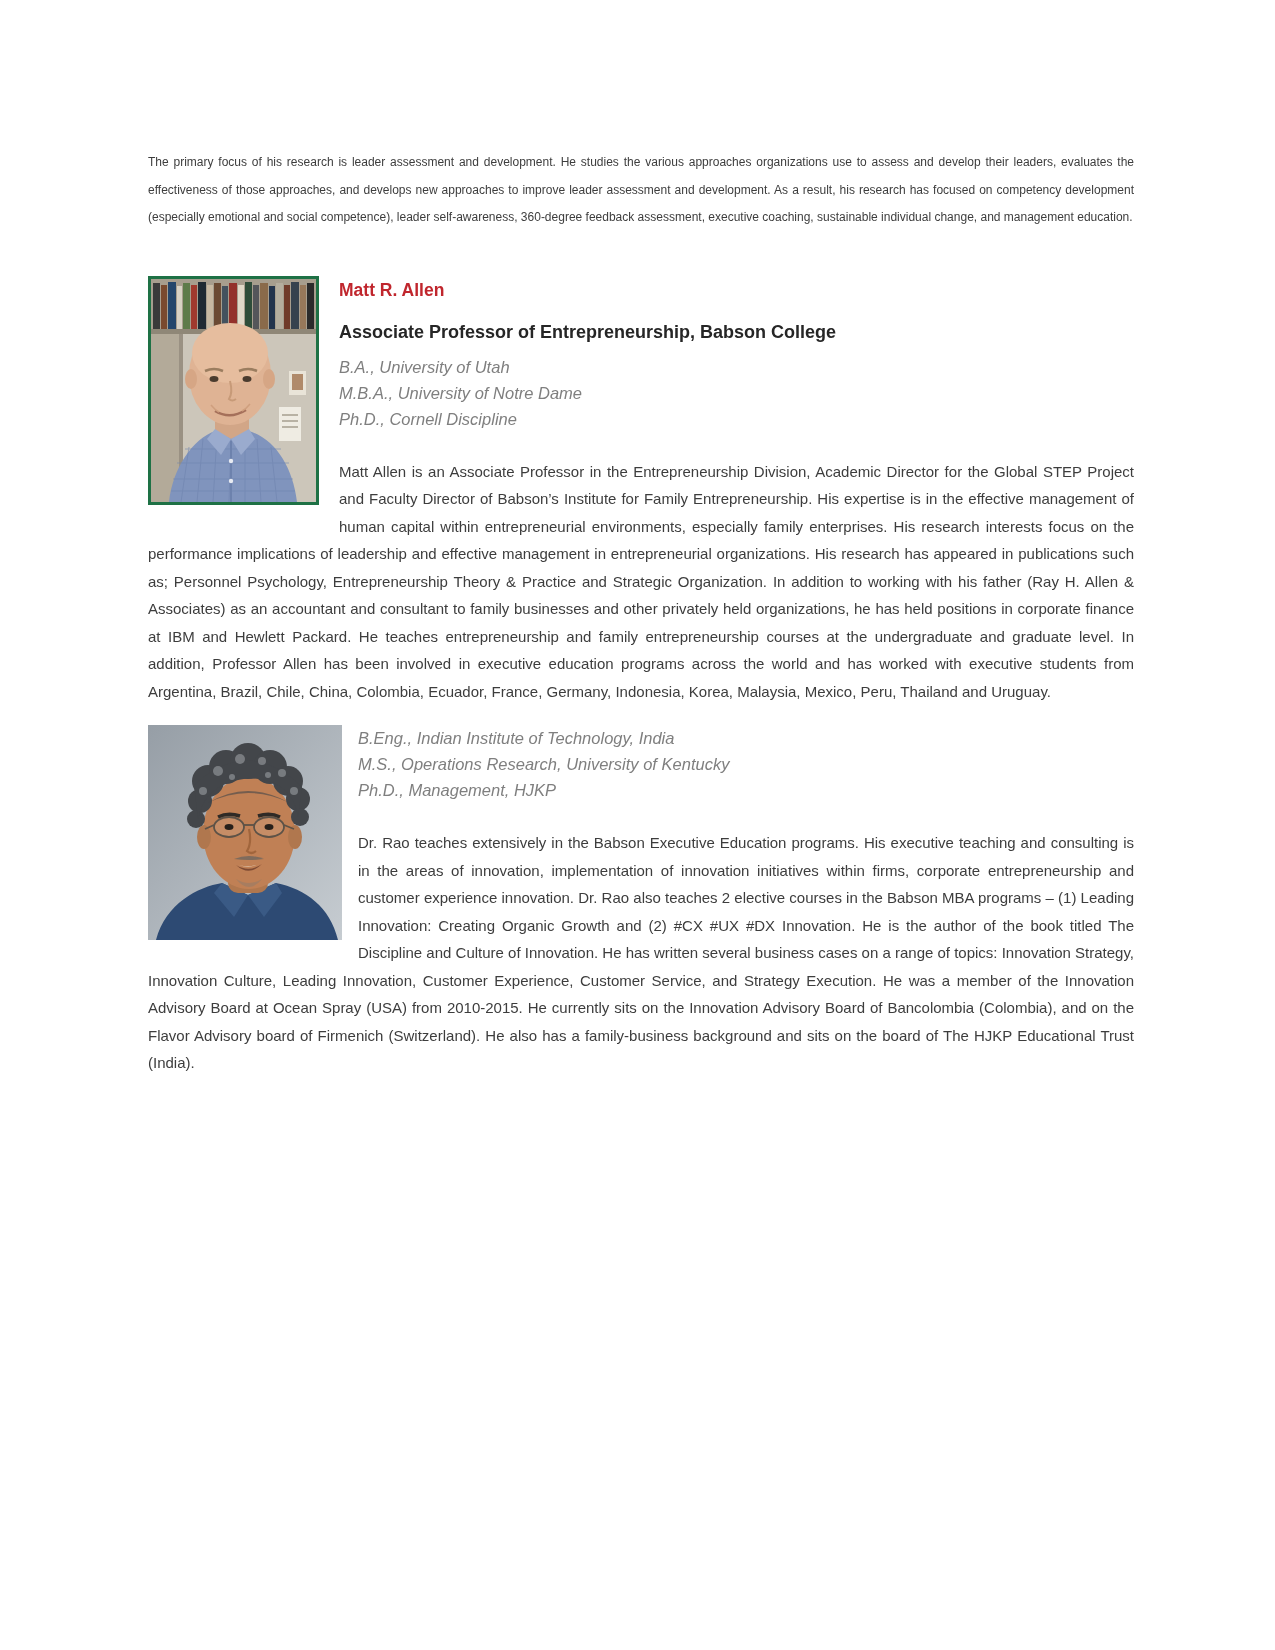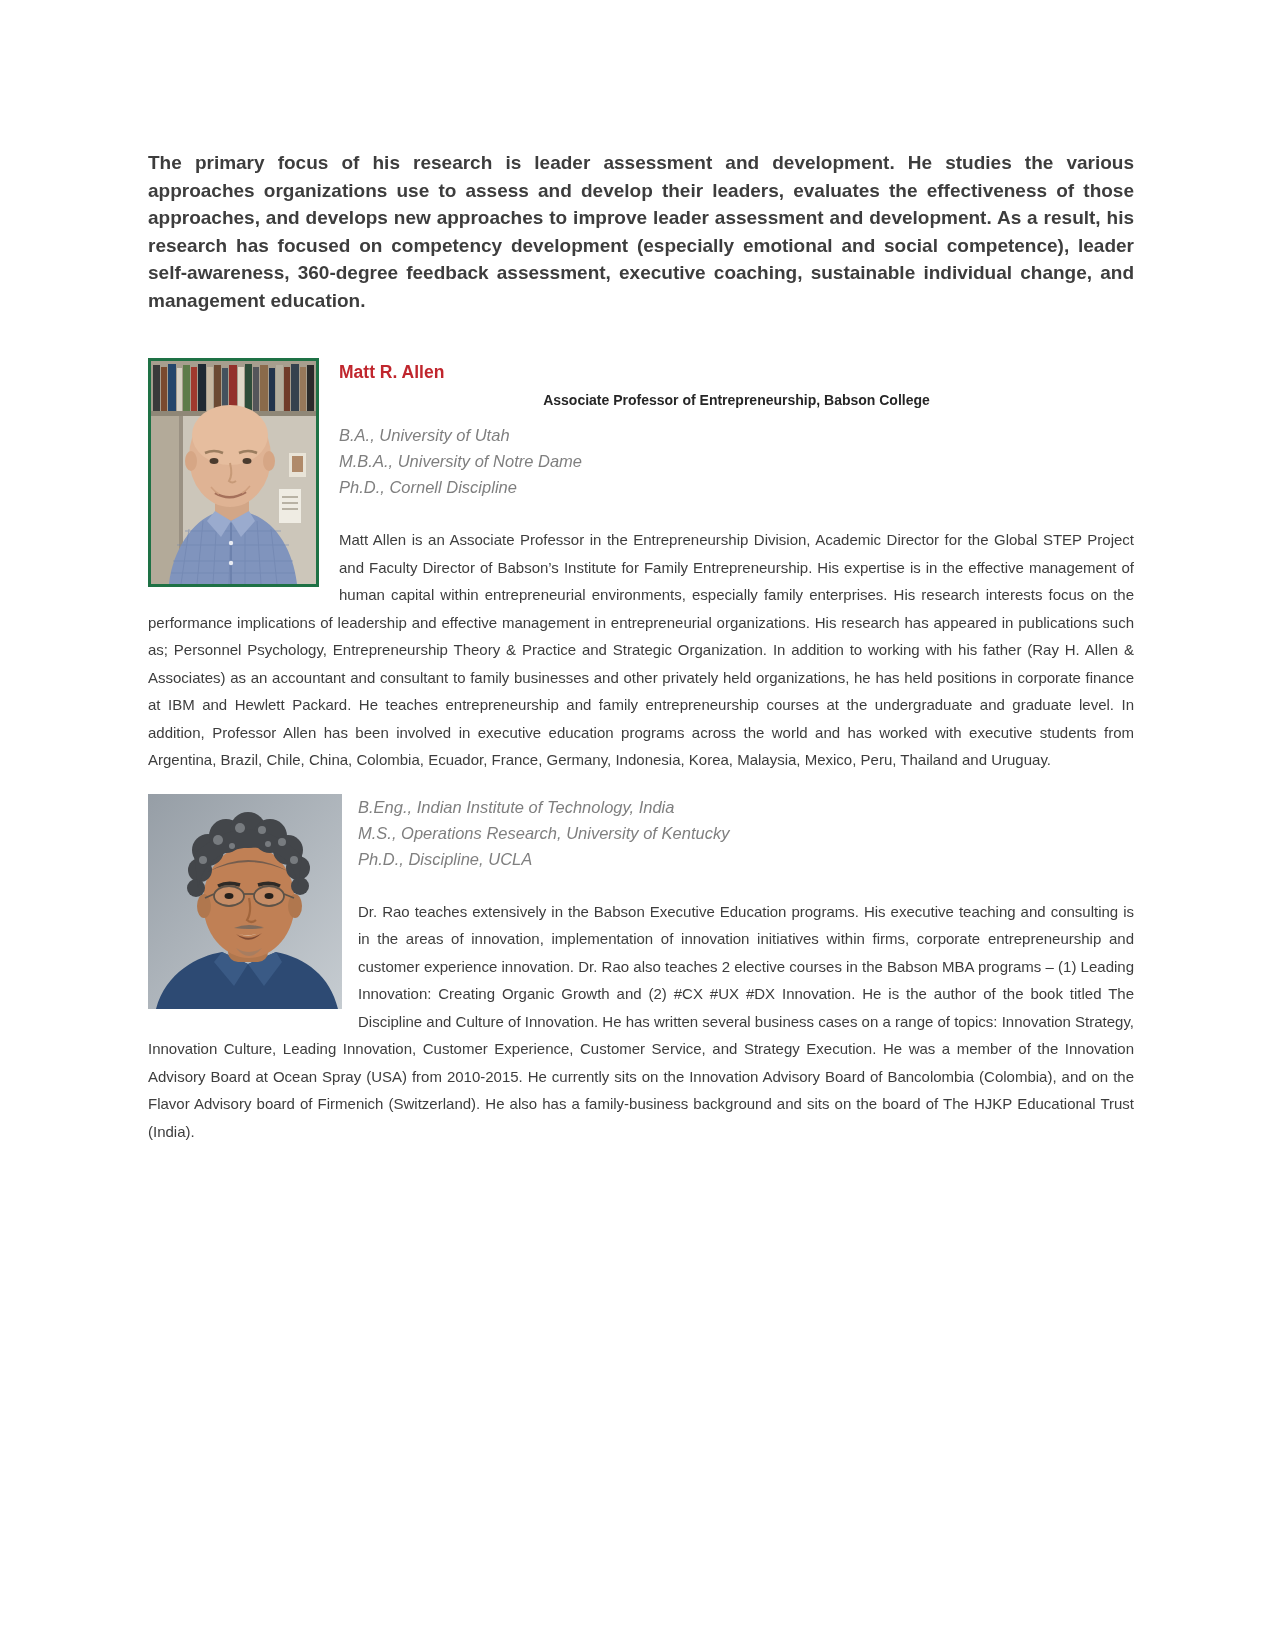--- a/index.html
+++ b/index.html
@@ -16,25 +16,24 @@
   }
   .page {
     box-sizing: border-box;
     width: 1275px;
     height: 1650px;
     padding: 149px 141px 40px 148px;
     background: #ffffff;
   }
   .intro {
     margin: 0;
-    font-size: 19px;
+    font-size: 12px;
     line-height: 27.5px;
     text-align: justify;
     color: #3d3d3d;
-    font-weight: bold;
   }
   .profile {
     clear: both;
   }
   .profile.matt { margin-top: 44px; }
   .profile.jay  { margin-top: 20px; }
 
   .photo {
     float: left;
     margin: 0 20px 14px 0;
@@ -50,33 +49,32 @@
   .photo.jay-photo {
     width: 194px;
     height: 215px;
     border: none;
     margin-right: 16px;
     background: #a8afb5;
   }
   .photo svg { display: block; }
 
   .name {
-    margin: 0;
+    margin: 14px;
     font-size: 17.5px;
     font-weight: bold;
     line-height: 28px;
     color: #c0262d;
   }
   .title {
     margin: 0;
-    font-size: 14px;
+    font-size: 18px;
     font-weight: bold;
     line-height: 28px;
     color: #262626;
-    text-align: center;
   }
   .credentials {
     margin: 8px 0 0 0;
     font-style: italic;
     font-size: 16.5px;
     line-height: 26px;
     color: #7f7f7f;
   }
   .bio {
     margin: 26px 0 0 0;
@@ -247,18 +245,18 @@
         <path d="M88 140 Q101 148 114 139 Q101 152 88 140 Z" fill="#7e4a33"></path>
         <path d="M91 140 Q101 144 111 139 Q101 143 91 140 Z" fill="#e8dccc"></path>
 
         <path d="M88 154 Q101 162 114 154 Q101 170 88 154 Z" fill="#8a7a6e" opacity="0.45"></path>
       </svg>
     </figure>
 
     <p class="credentials">
       <span>B.Eng., Indian Institute of Technology, India</span><br>
       <span>M.S., Operations Research, University of Kentucky</span><br>
-      <span>Ph.D., Discipline, UCLA</span>
+      <span>Ph.D., Management, HJKP</span>
     </p>
     <p class="bio">Dr. Rao teaches extensively in the Babson Executive Education programs. His executive teaching and consulting is in the areas of innovation, implementation of innovation initiatives within firms, corporate entrepreneurship and customer experience innovation. Dr. Rao also teaches 2 elective courses in the Babson MBA programs – (1) Leading Innovation: Creating Organic Growth and (2) #CX #UX #DX Innovation. He is the author of the book titled The Discipline and Culture of Innovation.  He has written several business cases on a range of topics: Innovation Strategy, Innovation Culture, Leading Innovation, Customer Experience, Customer Service, and Strategy Execution. He was a member of the Innovation Advisory Board at Ocean Spray (USA) from 2010-2015. He currently sits on the Innovation Advisory Board of Bancolombia (Colombia), and on the Flavor Advisory board of Firmenich (Switzerland). He also has a family-business background and sits on the board of The HJKP Educational Trust (India).</p>
   </section>
 
 </div>
 
 </body></html>

